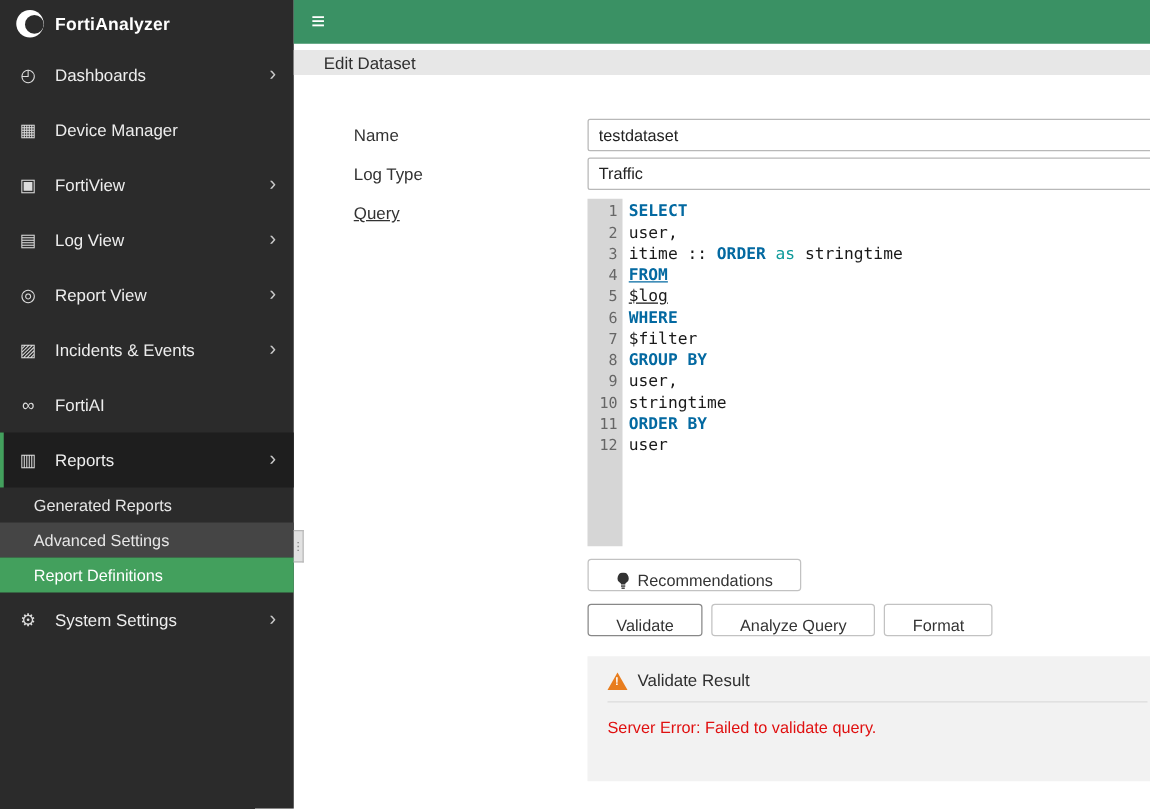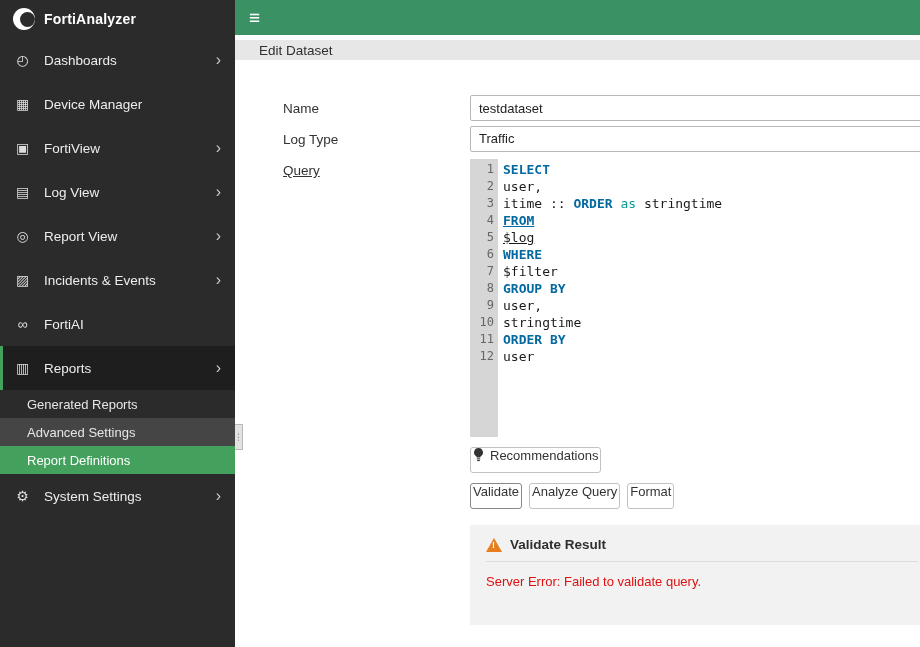--- a/index.html
+++ b/index.html
@@ -48,30 +48,30 @@
   .gutter .ln { line-height:17px; }
   .code { flex:1; font-family:"DejaVu Sans Mono", monospace; font-size:13px; color:#1a1a1a; padding:2px 0 0 5px; overflow:hidden; }
   .code-line { line-height:17px; white-space:pre; }
   .tok-kw { color:#0369a1; font-weight:bold; }
   .tok-kw2 { color:#0e9a9a; }
   .tok-underline { text-decoration:underline; }
 
   
   .btn-row { margin-top:10px; display:flex; gap:7px; }
   .btn {
-    display:inline-flex; align-items:flex-start; gap:6px; background:#fff;
-    border:1px solid #c2c2c2; border-radius:3px; padding:0 2px; height:26px;
+    display:inline-flex; align-items:flex-end; gap:6px; background:#fff;
+    border:1px solid #c2c2c2; border-radius:3px; padding:0 22px; height:26px;
     font-size:13px; color:#333; font-family:"Liberation Sans", sans-serif; cursor:pointer;
   }
   .btn-validate { border-color:#888; }
 
   
   .result-panel { margin-top:16px; background:#f2f2f2; padding:12px 16px 0 16px; height:100px; }
   .result-header { display:flex; align-items:center; gap:8px; padding-bottom:9px; border-bottom:1px solid #dcdcdc; }
-  .result-title { font-weight:bold; font-size:13.5px; color:#2f2f2f; }
+  .result-title { font-weight:normal; font-size:13.5px; color:#2f2f2f; }
   .result-error { font-size:13px; color:#e01010; margin-top:12px; }
   .warn-tri { width:0; height:0; border-left:8px solid transparent; border-right:8px solid transparent; border-bottom:14px solid #e87d1e; position:relative; flex:none; }
   .warn-tri::after { content:"!"; position:absolute; left:-2px; top:2px; color:#fff; font-size:9px; font-weight:bold; }
 
   
   .splitter-handle {
     position:absolute; left:235px; top:424px; width:8px; height:26px;
     background:#e2e2e2; border:1px solid #b9b9b9; border-left:none;
     display:flex; align-items:center; justify-content:center;
     font-size:9px; color:#777; cursor:col-resize; z-index:5;

